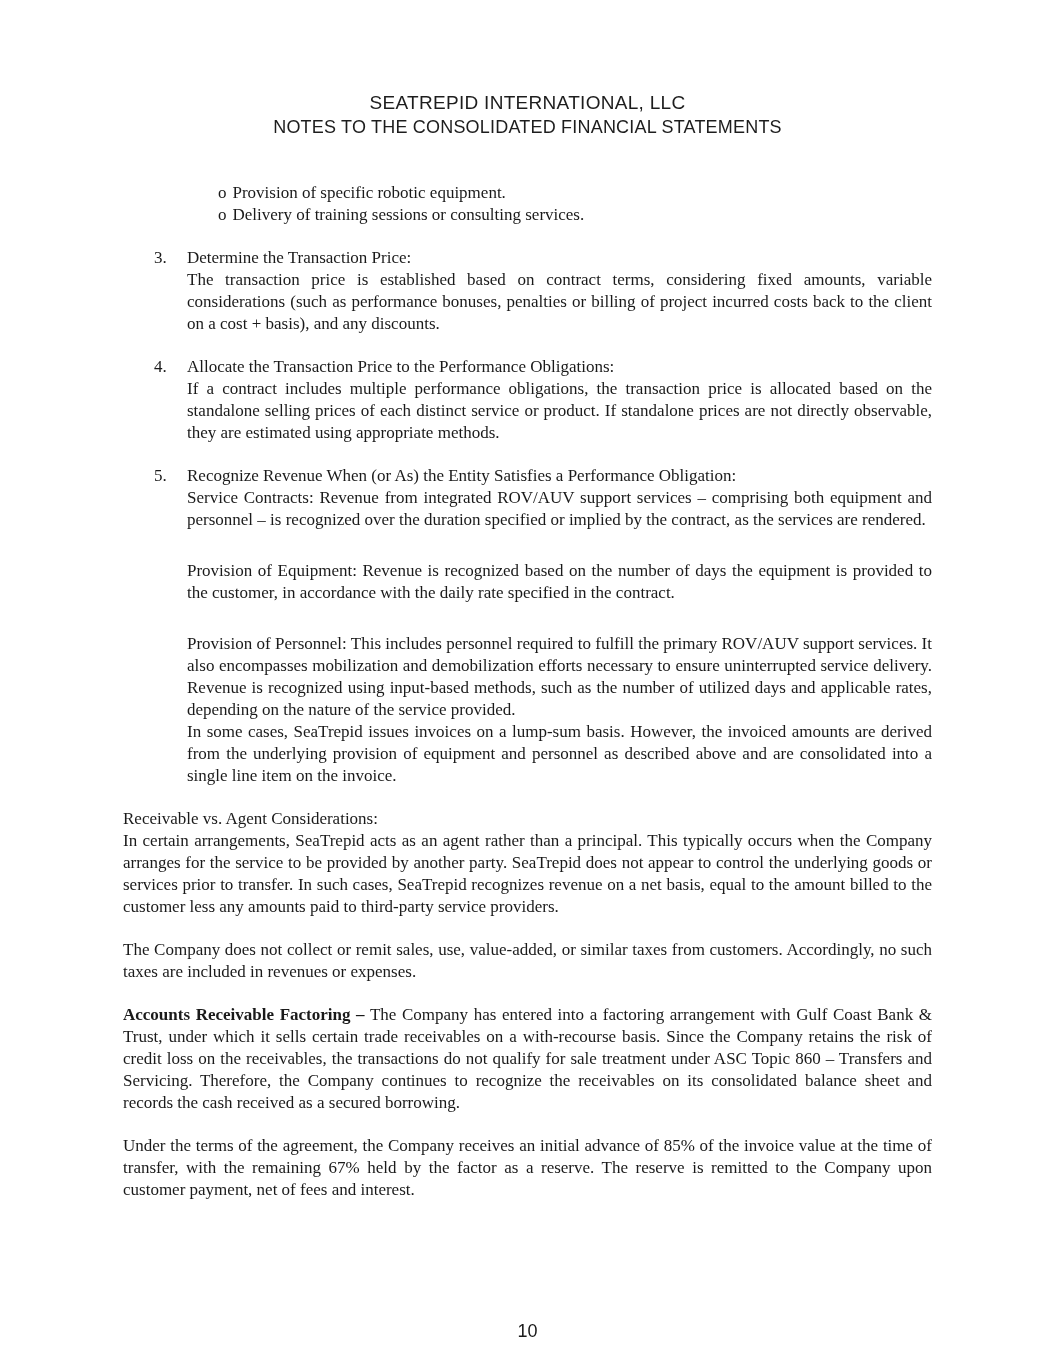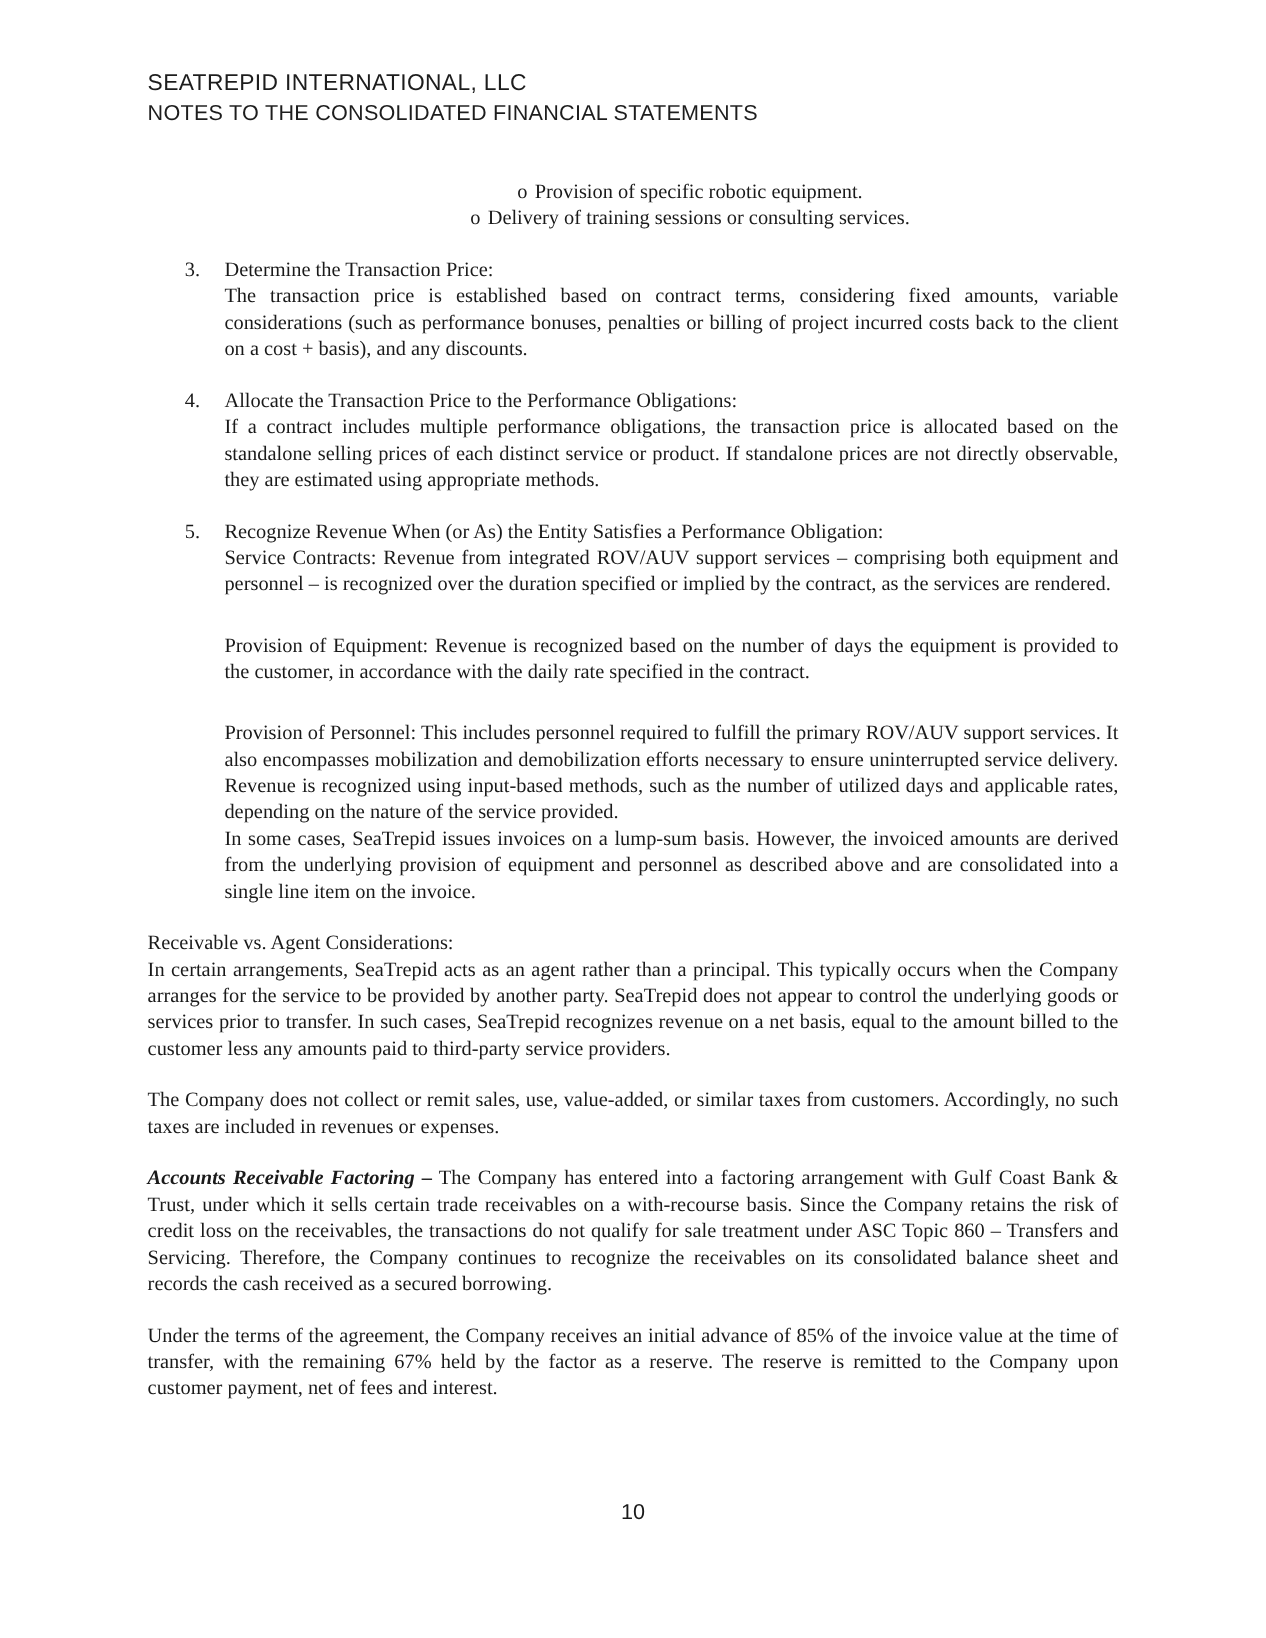--- a/index.html
+++ b/index.html
@@ -10,50 +10,51 @@
     background: #ffffff;
     box-sizing: border-box;
     padding: 58px 123px 0 123px;
     font-family: "Liberation Serif", serif;
     font-size: 17px;
     line-height: 22px;
     color: #1a1a1a;
     overflow: hidden;
   }
   .doc-header {
-    text-align: left;
+    text-align: center;
     font-family: "Liberation Sans", sans-serif;
     color: #1d1d1d;
+    margin-top: 33px;
   }
   .doc-title { font-size: 19px; letter-spacing: 0.3px; line-height: 23px; }
   .doc-subtitle { font-size: 18px; letter-spacing: 0.2px; line-height: 22px; margin-top: 2px; }
 
   .doc-body { margin-top: 44px; }
 
-  .bullet-row { padding-left: 95px; text-align: center; }
+  .bullet-row { padding-left: 95px; }
   .bullet-marker { margin-right: 6px; }
 
   .num-item { margin-top: 21px; }
   .num-row { display: flex; padding-left: 31px; }
   .num-marker { flex: none; width: 33px; }
   .num-heading { flex: 1; }
   .num-paras { margin-left: 64px; }
   .num-paras p { margin: 29px 0 0 0; text-align: justify; }
   .num-paras p:first-child { margin-top: 0; }
   .num-paras p.attached { margin-top: 0; }
 
   .section-block { margin-top: 21px; }
   .section-block p { margin: 0; text-align: justify; }
 
-  .lead { font-weight: bold; font-style: italic; }
+  .lead { font-weight: bold; }
   .lead-dash { font-weight: bold; }
 
   .doc-footer {
     position: absolute;
-    top: 1249px;
+    top: 1320px;
     left: 0;
     width: 100%;
     text-align: center;
     font-family: "Liberation Sans", sans-serif;
     font-size: 18px;
     line-height: 22px;
     color: #1a1a1a;
   }
 </style>
 </head>

